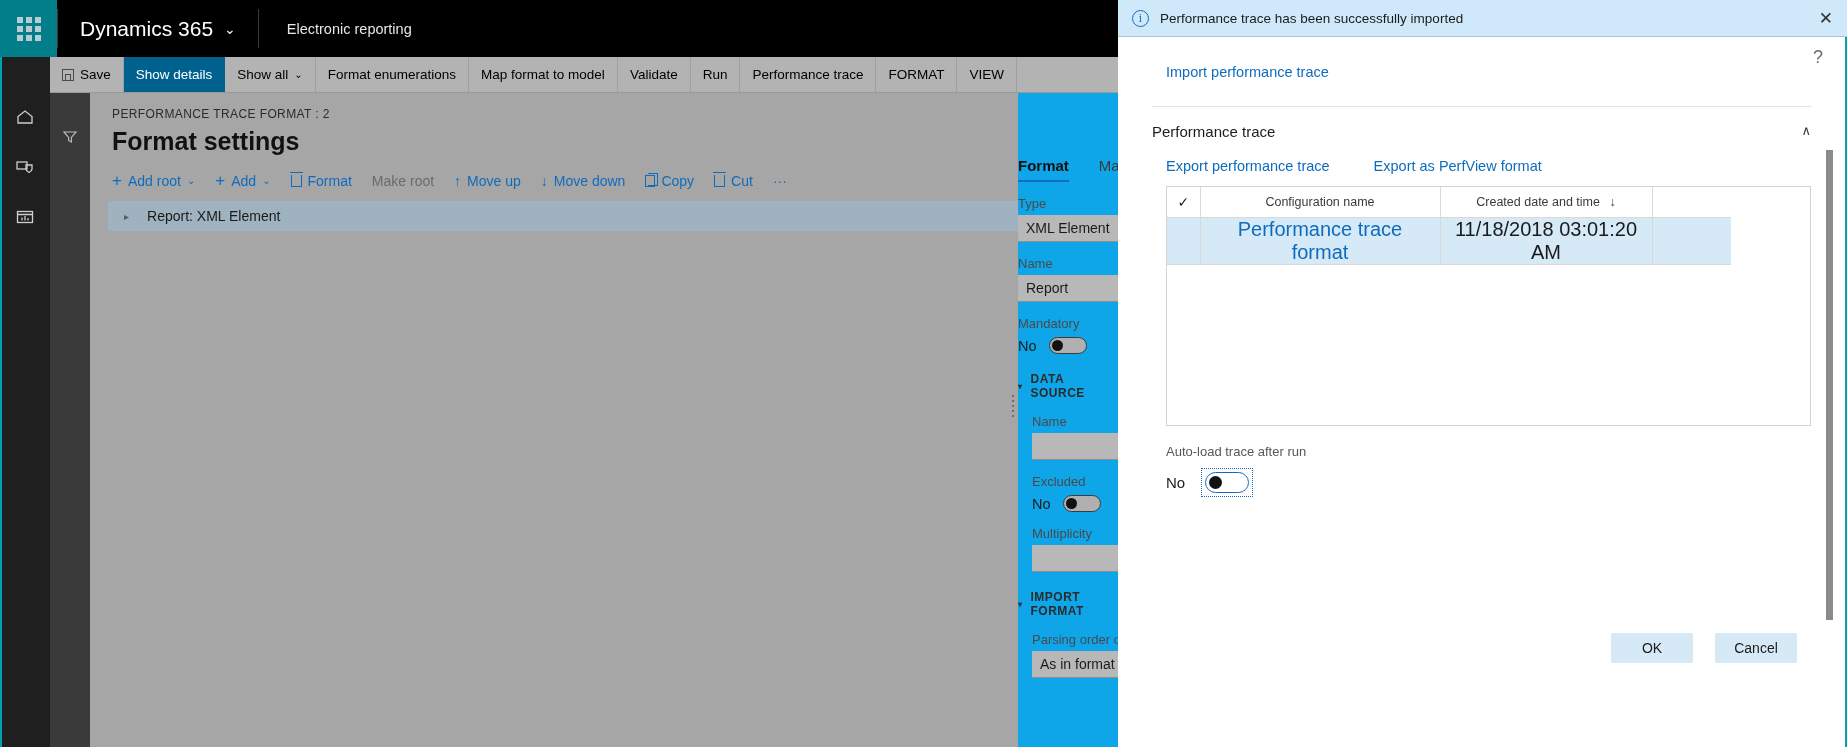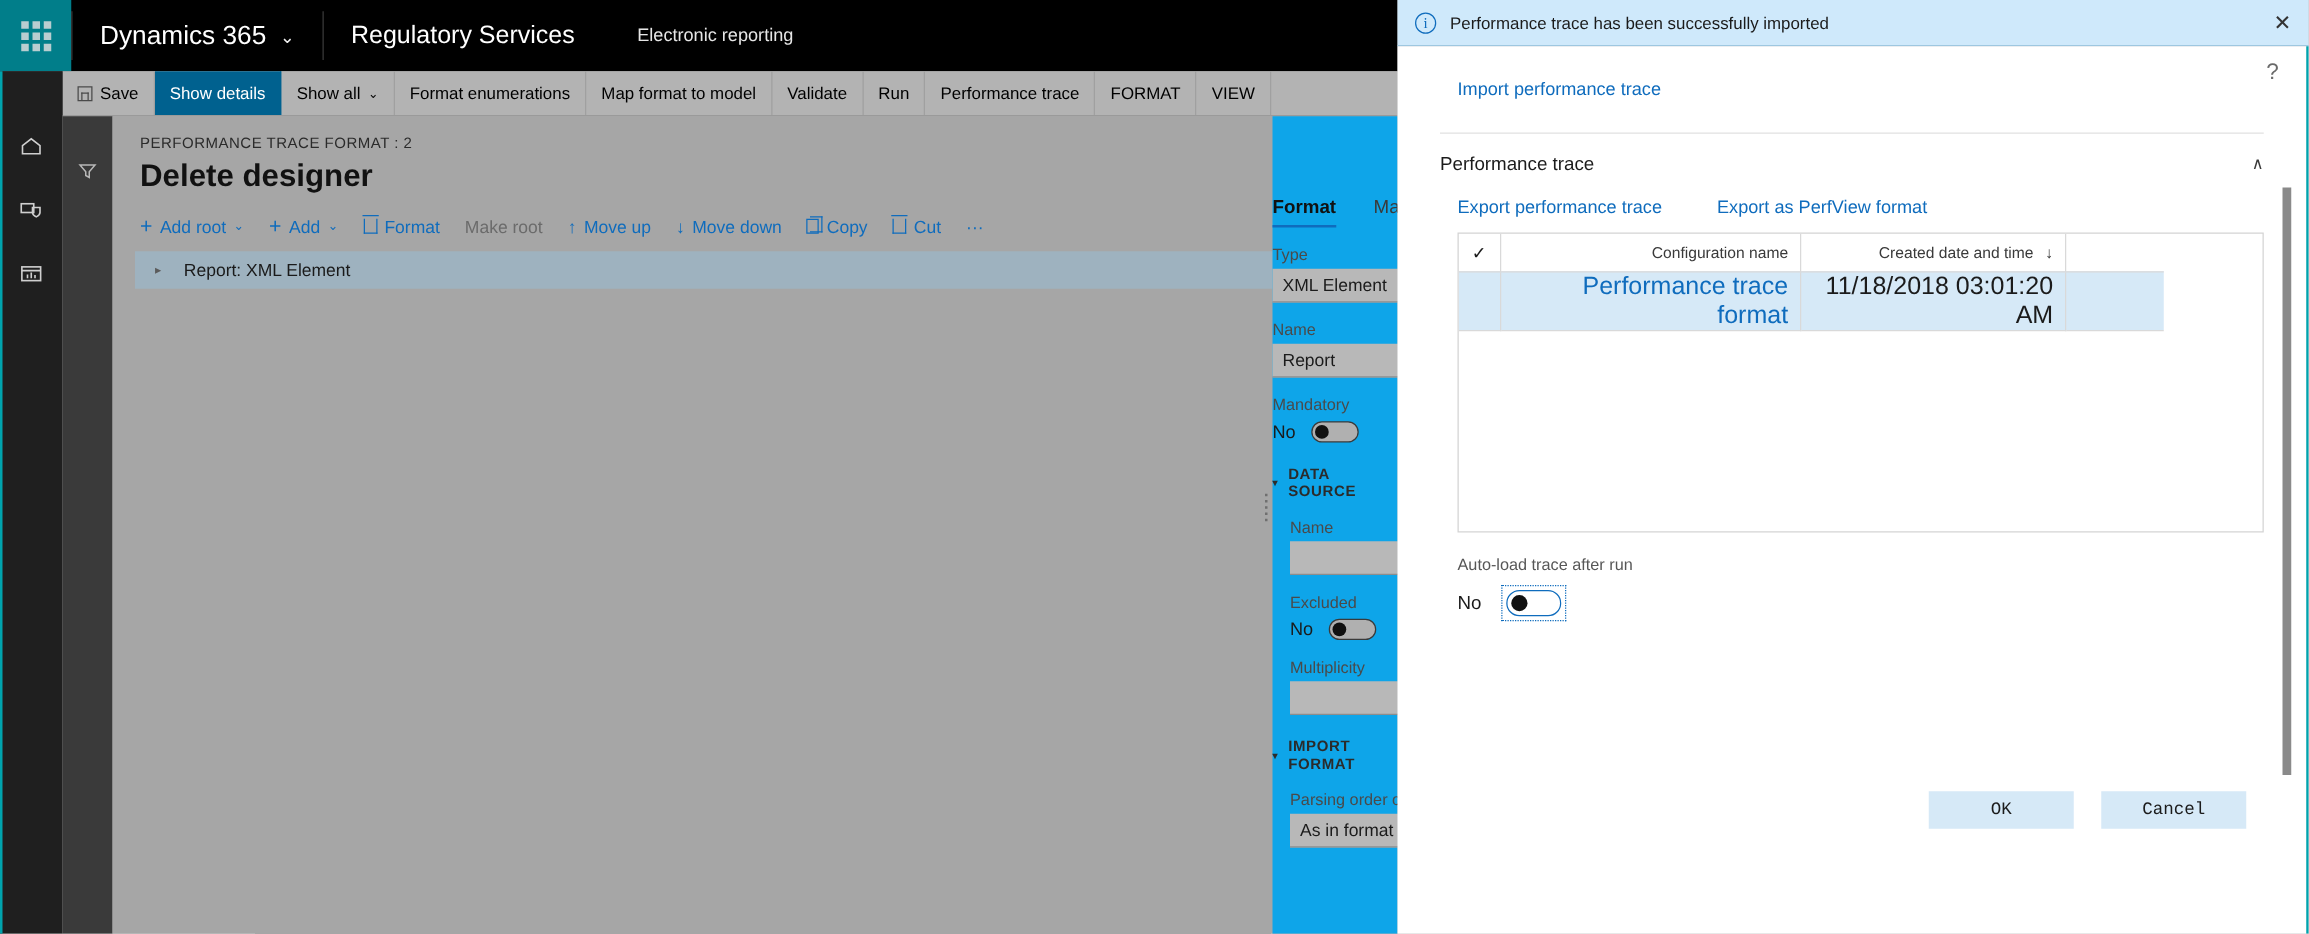--- a/index.html
+++ b/index.html
@@ -182,21 +182,21 @@
 
   .section-links { display: flex; gap: 44px; padding: 18px 0 0 48px; font-size: 14.5px; color: #0f6cbd; }
 
   .grid-wrap {
     margin: 12px 34px 0 48px; height: 240px;
     border: 1px solid #d4d4d4; background: #ffffff; overflow: hidden;
   }
   table.grid { border-collapse: collapse; table-layout: fixed; }
   table.grid th, table.grid td {
     border-right: 1px solid #d9d9d9; border-bottom: 1px solid #d9d9d9;
-    text-align: right; padding: 0 9px; height: 30px; font-weight: normal;
+    text-align: center; padding: 0 9px; height: 30px; font-weight: normal;
   }
   table.grid th { font-size: 12.5px; color: #3a3a3a; }
   table.grid td { font-size: 20px; color: #1b1b1b; }
   .col-check { width: 33px; text-align: center !important; padding: 0 !important; }
   .col-name { width: 240px; }
   .col-date { width: 212px; }
   .col-pad { width: 79px; border-right: none !important; }
   tr.row-sel td { background: #d6e9f7; }
   .cell-link { color: #0f6cbd; }
   .check-glyph { font-size: 14px; color: #1b1b1b; }
@@ -211,22 +211,22 @@
     width: 44px; height: 21px; border-radius: 11px; border: 1.4px solid #0f6cbd;
     background: #ffffff; display: flex; align-items: center; padding: 0 3px; flex: 0 0 44px;
   }
   .toggle-lg i { width: 13px; height: 13px; border-radius: 50%; background: #111111; display: block; }
 
   .dlg-footer {
     position: absolute; left: 0; right: 0; bottom: 84px;
     display: flex; justify-content: flex-end; gap: 22px; padding-right: 48px;
   }
   .dlg-btn {
-    width: 116px; height: 30px; background: #d6e9f7; color: #1b1b1b;
-    border: none; font-size: 14px; font-family: Liberation Mono, monospace;
+    width: 82px; height: 30px; background: #d6e9f7; color: #1b1b1b;
+    border: none; font-size: 14px; font-family: Liberation Sans, sans-serif;
     display: flex; align-items: center; justify-content: center;
   }
 
   .dlg-scroll {
     position: absolute; right: 12px; top: 113px; width: 7px; height: 470px;
     background: #8a8a8a; border-radius: 0;
   }
 </style>
 </head>
 <body>
@@ -248,21 +248,20 @@
             <i></i>
             <i></i>
           </div>
       </div>
       <div class="nav-sep"></div>
       <div class="nav-item nav-d365">
         <span>Dynamics 365</span>
         <span class="chev">⌄</span>
       </div>
       <div class="nav-sep"></div>
-      <div class="nav-item nav-area">Regulatory Services</div>
       <div class="nav-item nav-page">Electronic reporting</div>
     </div>
 
     <div class="toolbar">
       <div class="ham">☰</div>
 
       <div class="tb-item">
         <span class="save-ico"></span>
         <span>Save</span>
       </div>
@@ -320,21 +319,21 @@
     <div class="filter-rail">
       <span>
         <svg width="18" height="18" viewBox="0 0 18 18" fill="none" stroke="#b8b8b8" stroke-width="1.2">
           <path d="M3 4h12l-4.6 5.4V14l-2.8-1.6V9.4z"></path>
         </svg>
       </span>
     </div>
 
     <div class="content">
       <div class="crumb">PERFORMANCE TRACE FORMAT : 2</div>
-      <div class="page-title">Delete designer</div>
+      <div class="page-title">Format settings</div>
 
       <div class="designer-toolbar">
         <div class="dt">
           <span class="plus">+</span>
           <span>Add root</span>
           <span class="chev">⌄</span>
         </div>
         <div class="dt">
           <span class="plus">+</span>
           <span>Add</span>

